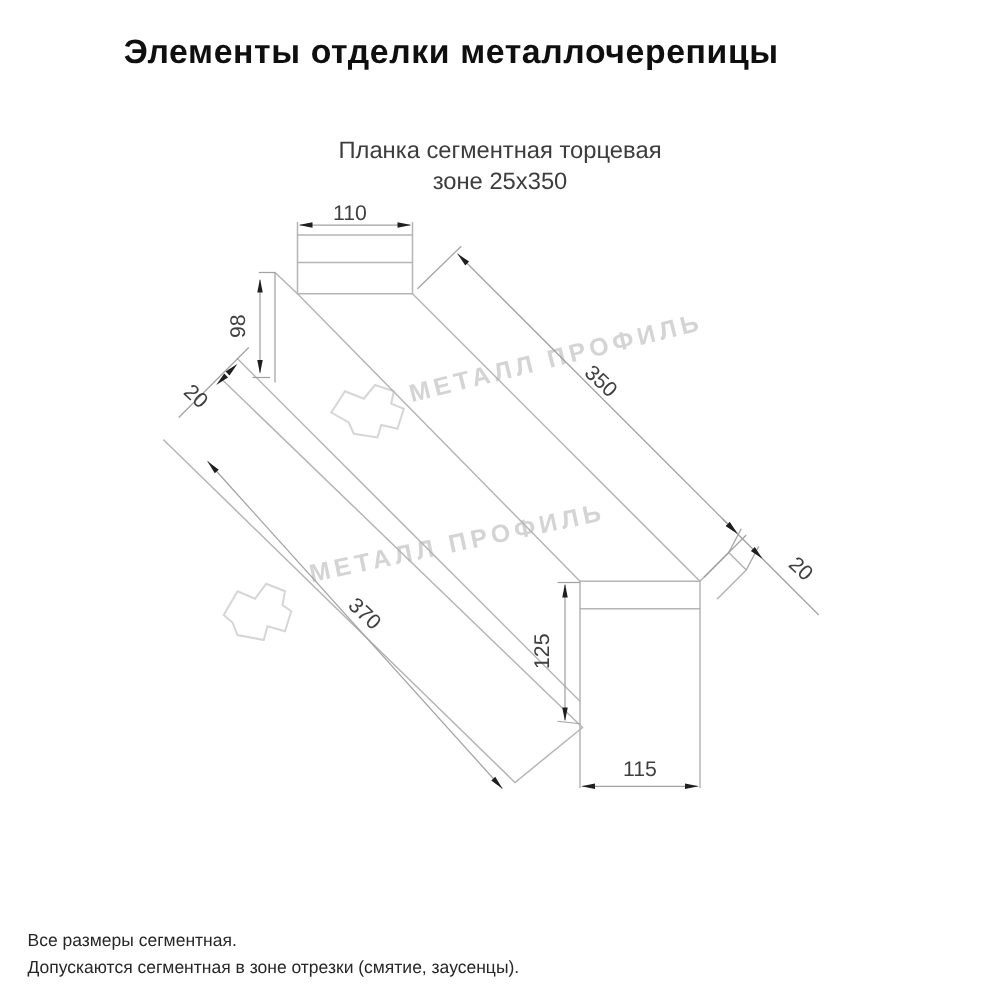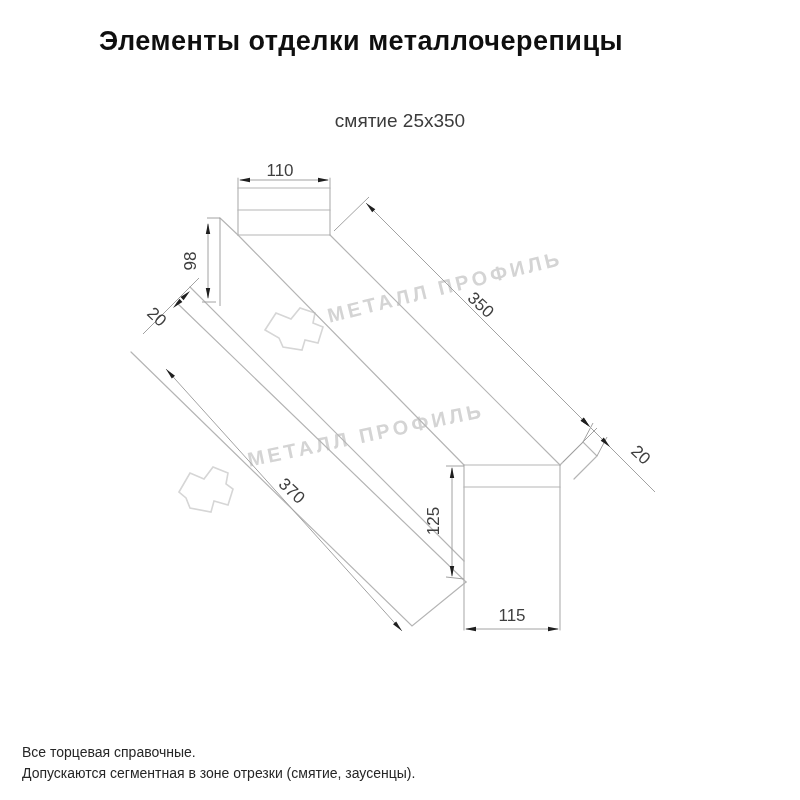--- a/index.html
+++ b/index.html
@@ -30,21 +30,22 @@
   .dimtxt{font-size:17px;fill:#3f3f3f;font-family:"Liberation Sans",sans-serif;}
 </style>
 </head>
 <body>
 
 <div class="page">
 
   <div class="title">Элементы отделки металлочерепицы</div>
 
   <div class="subtitle">
-    <div>смятие 25х350</div>
+    <div>Планка сегментная торцевая</div>
+    <div>зоне 25х350</div>
   </div>
 
   <div class="watermark wm1">МЕТАЛЛ ПРОФИЛЬ</div>
   <div class="watermark wm2">МЕТАЛЛ ПРОФИЛЬ</div>
 
   <svg class="draw" width="800" height="800" viewBox="0 0 800 800">
 
     <g stroke="#d6d6d6" stroke-width="1.6" fill="none">
       <path d="M265,330 L276,313 L291,319 L300,308 L315,313 L313,323 L323,327 L318,343 L305,340 L302,350 L283,347 L279,338 Z"></path>
     </g>
@@ -134,17 +135,17 @@
 
     <g>
       <line x1="466" y1="629" x2="558" y2="629" stroke="#a2a2a2" stroke-width="1"></line>
       <polygon points="465,629 476,626.8 476,631.2" fill="#1f1f1f"></polygon>
       <polygon points="559,629 548,626.8 548,631.2" fill="#1f1f1f"></polygon>
       <text class="dimtxt" x="512" y="621" text-anchor="middle">115</text>
     </g>
   </svg>
 
   <div class="notes">
-    <div>Все торцевая справочные.</div>
+    <div>Все размеры сегментная.</div>
     <div>Допускаются сегментная в зоне отрезки (смятие, заусенцы).</div>
   </div>
 
 </div>
 
 </body></html>

